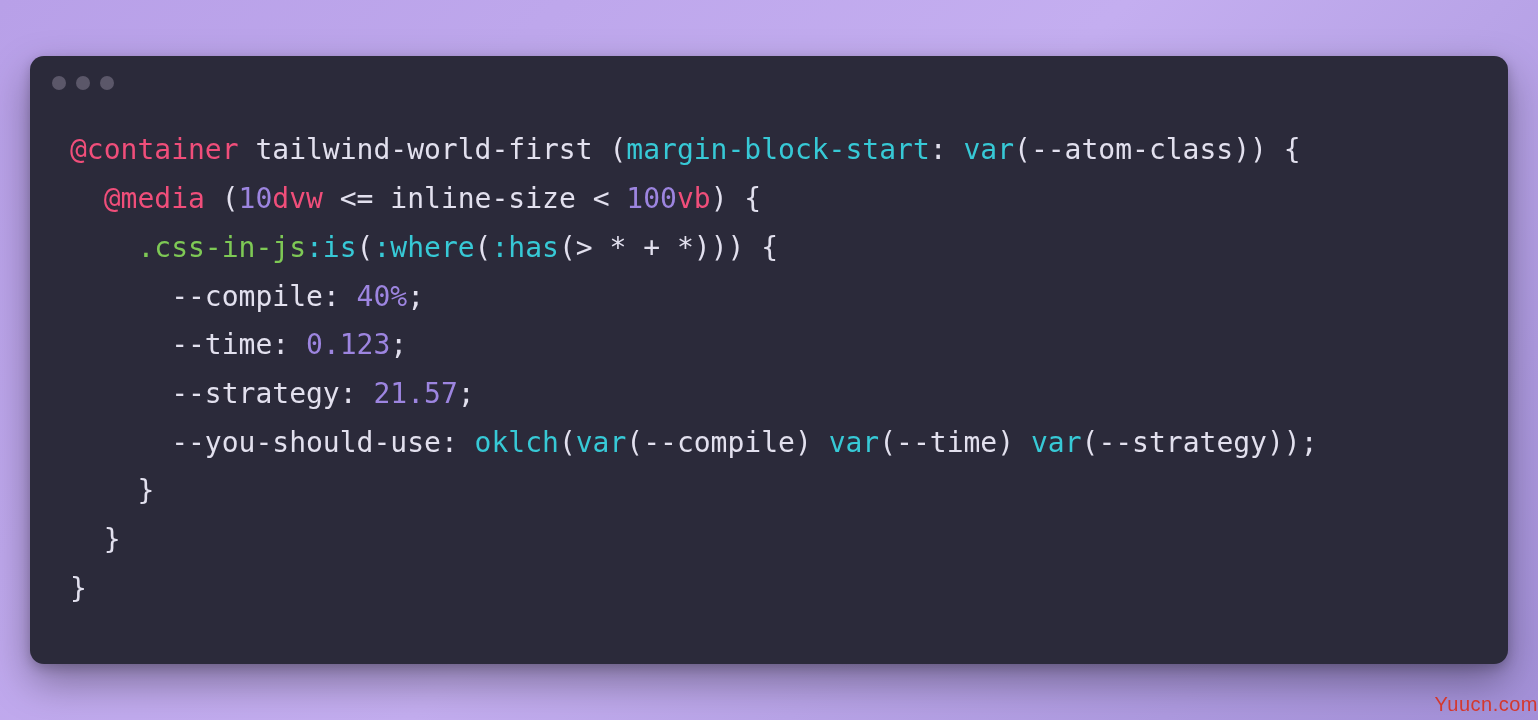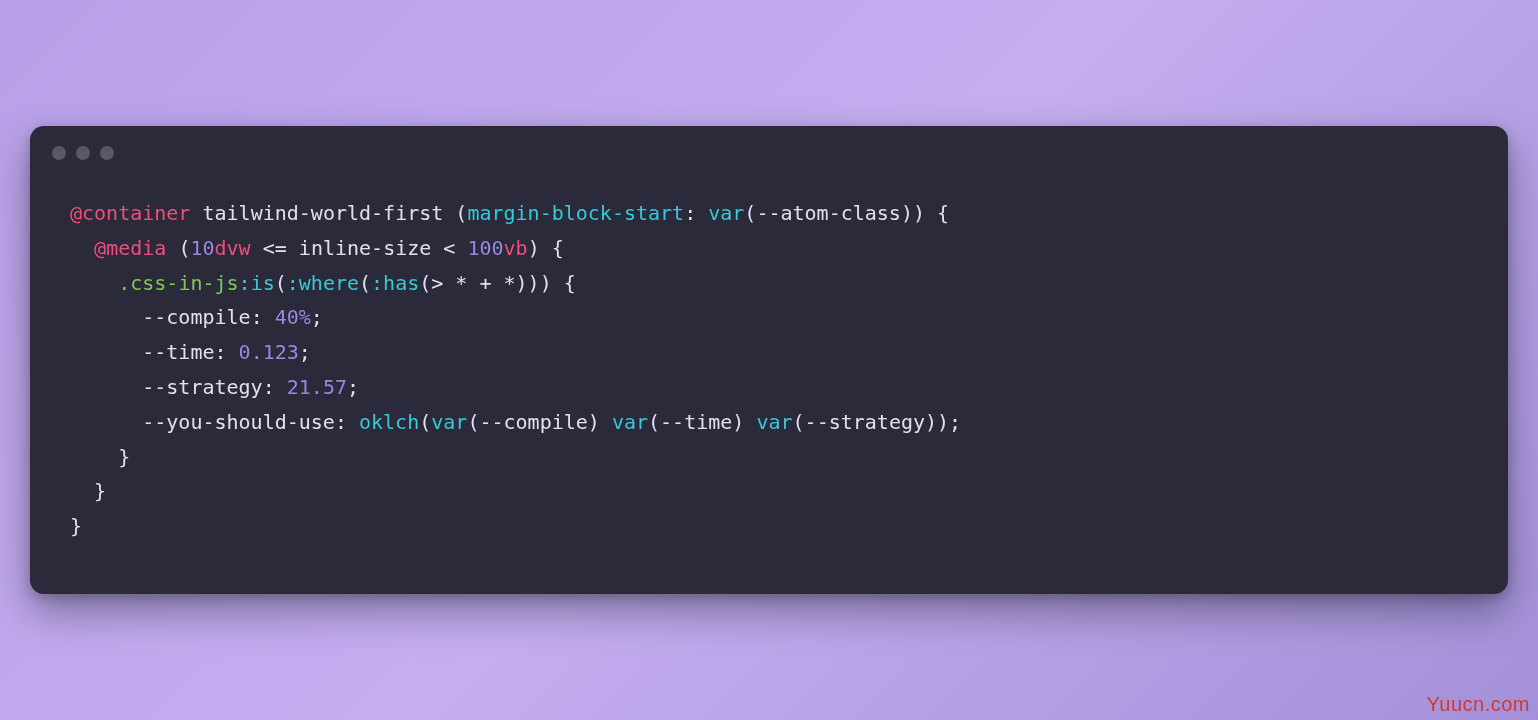--- a/index.html
+++ b/index.html
@@ -29,41 +29,41 @@
     padding: 0 0 40px 0;
     overflow: hidden;
   }
   .titlebar {
     display: flex;
     gap: 10px;
     padding: 20px 22px 0 22px;
   }
   .code {
     padding: 36px 40px 10px 40px;
-    font-size: 20px;
+    font-size: 28px;
     line-height: 1.74;
     color: #e2e0ee;
     white-space: pre;
     font-weight: 500;
   }
   .tok-keyword  { color: #f04e7a; }
   .tok-name     { color: #e2e0ee; }
   .tok-prop     { color: #37c9d6; }
   .tok-func     { color: #37c9d6; }
   .tok-sel      { color: #7ec955; }
   .tok-pseudo   { color: #37c9d6; }
   .tok-var      { color: #e2e0ee; }
   .tok-num      { color: #9d85e0; }
   .tok-unit     { color: #f04e7a; }
   .tok-pct      { color: #9d85e0; }
   .tok-punct    { color: #e2e0ee; }
   .tok-op       { color: #e2e0ee; }
   .watermark {
     position: absolute;
-    right: 8px;
+    right: 0;
     bottom: 4px;
     font-family: Arial, sans-serif;
     font-size: 20px;
     color: #d4382e;
     font-weight: 500;
     letter-spacing: 0.5px;
   }
 </style>
 </head>
 <body>

